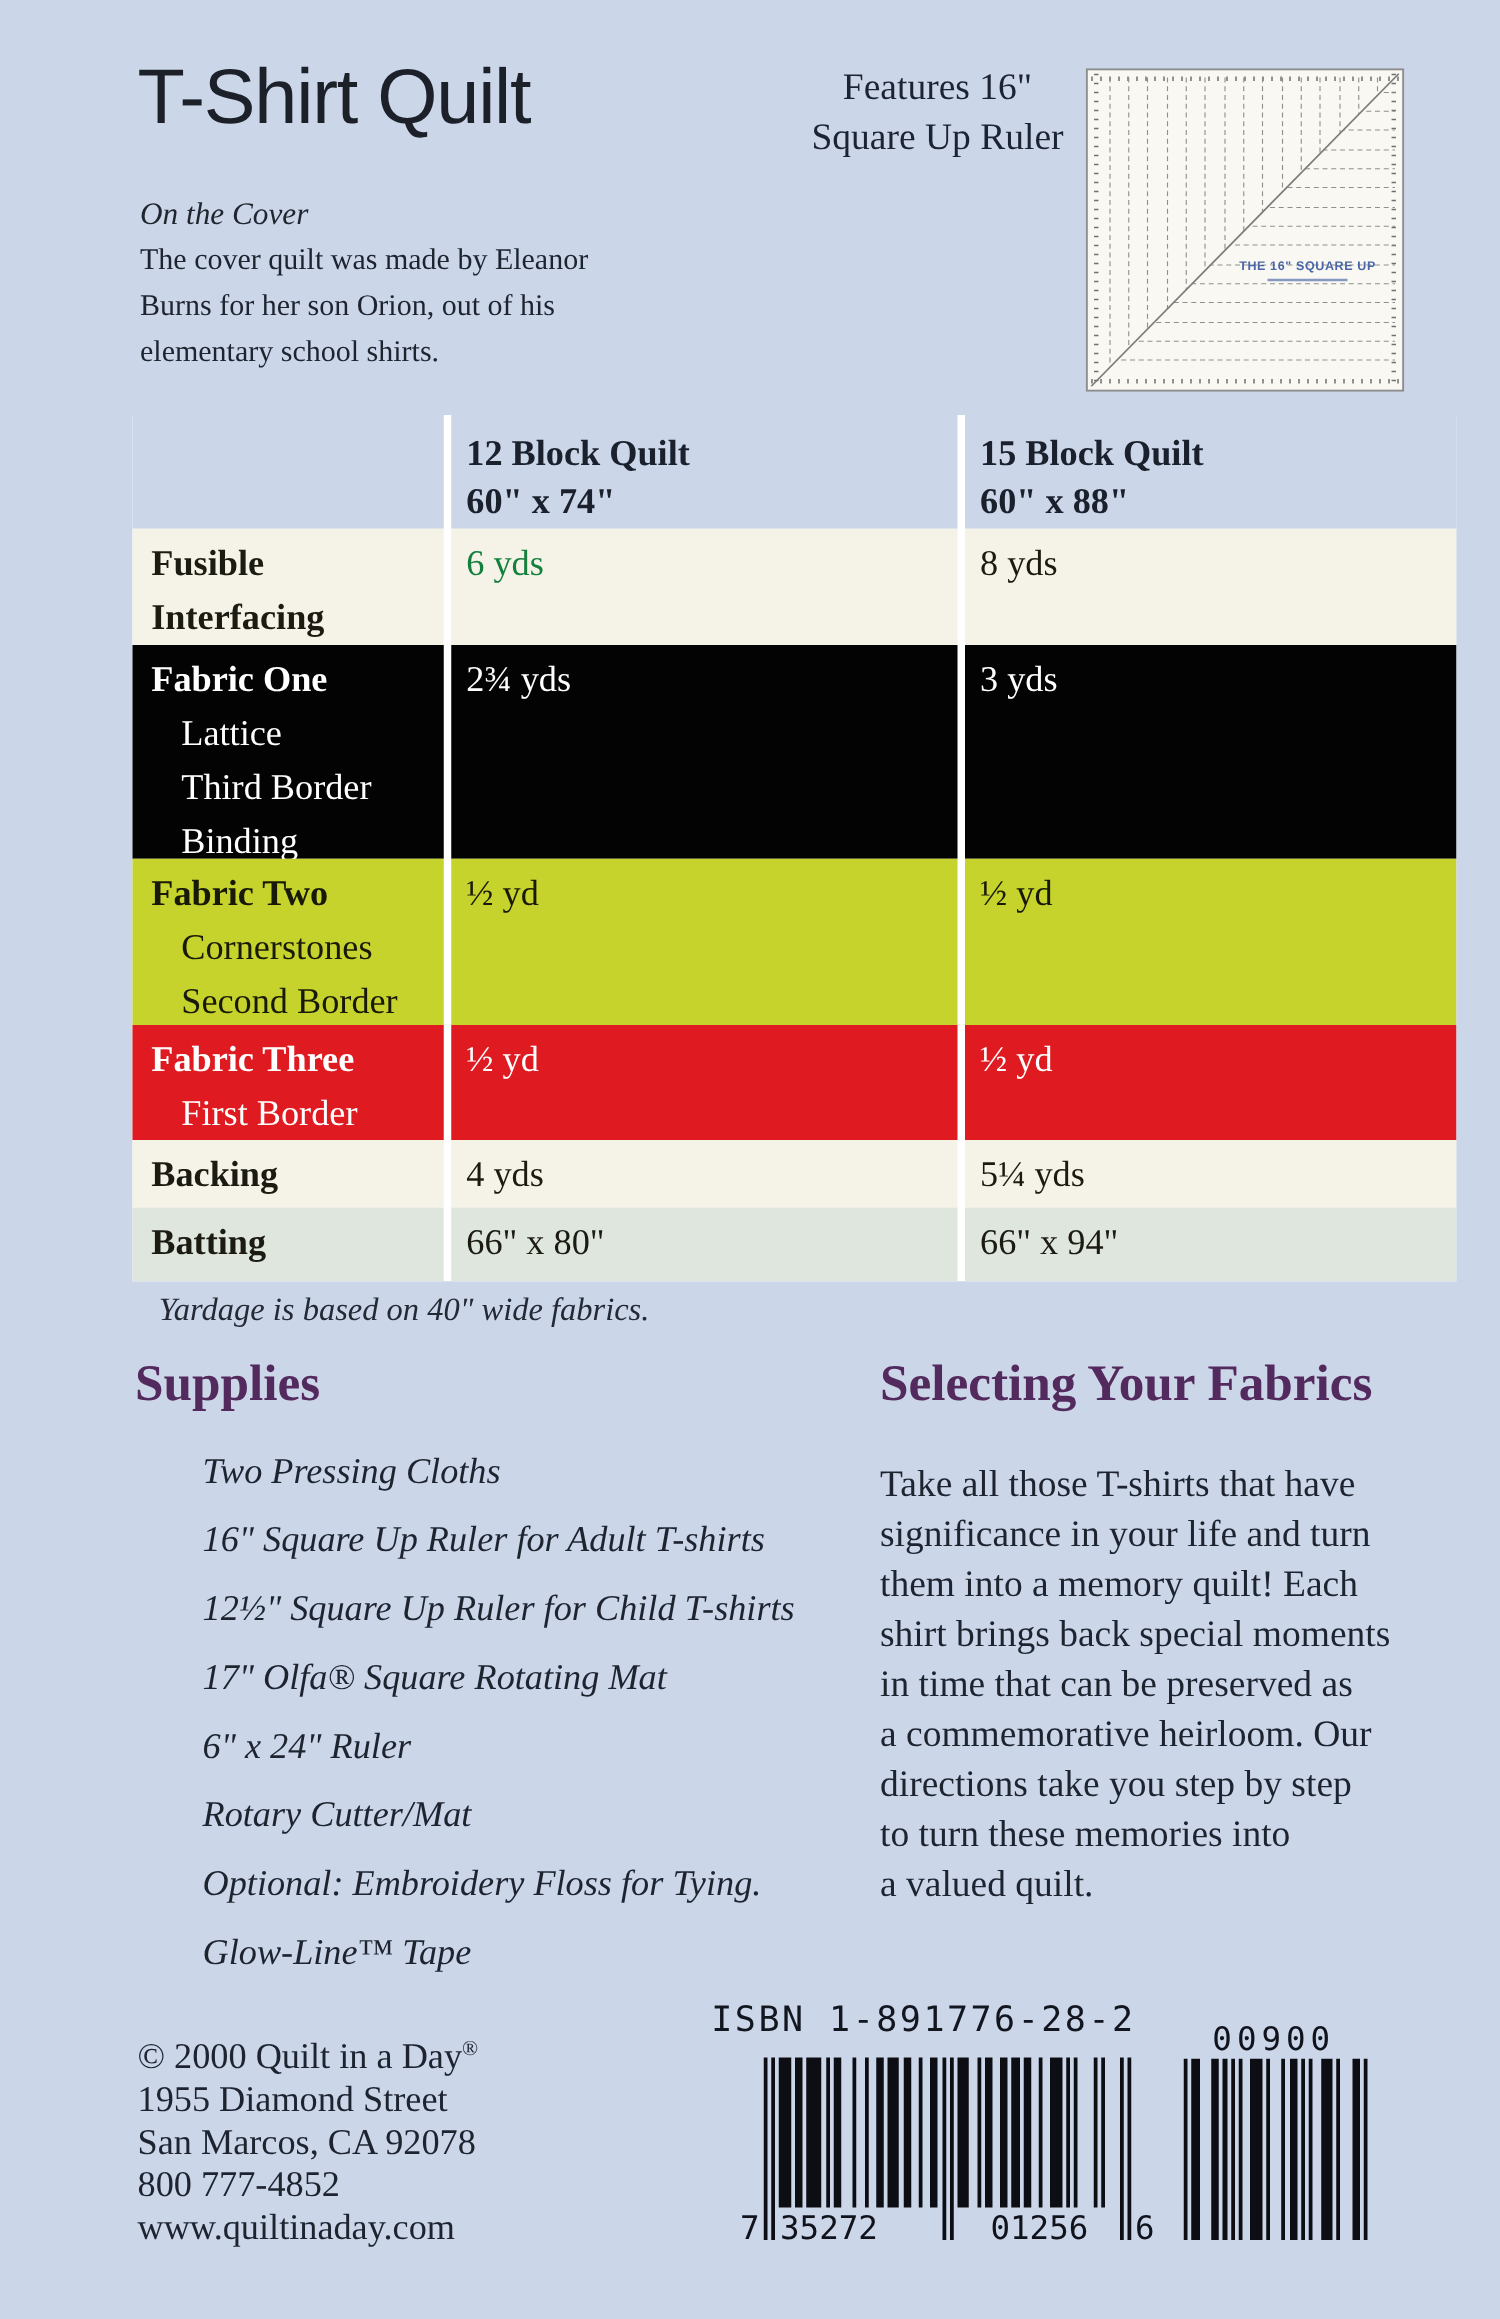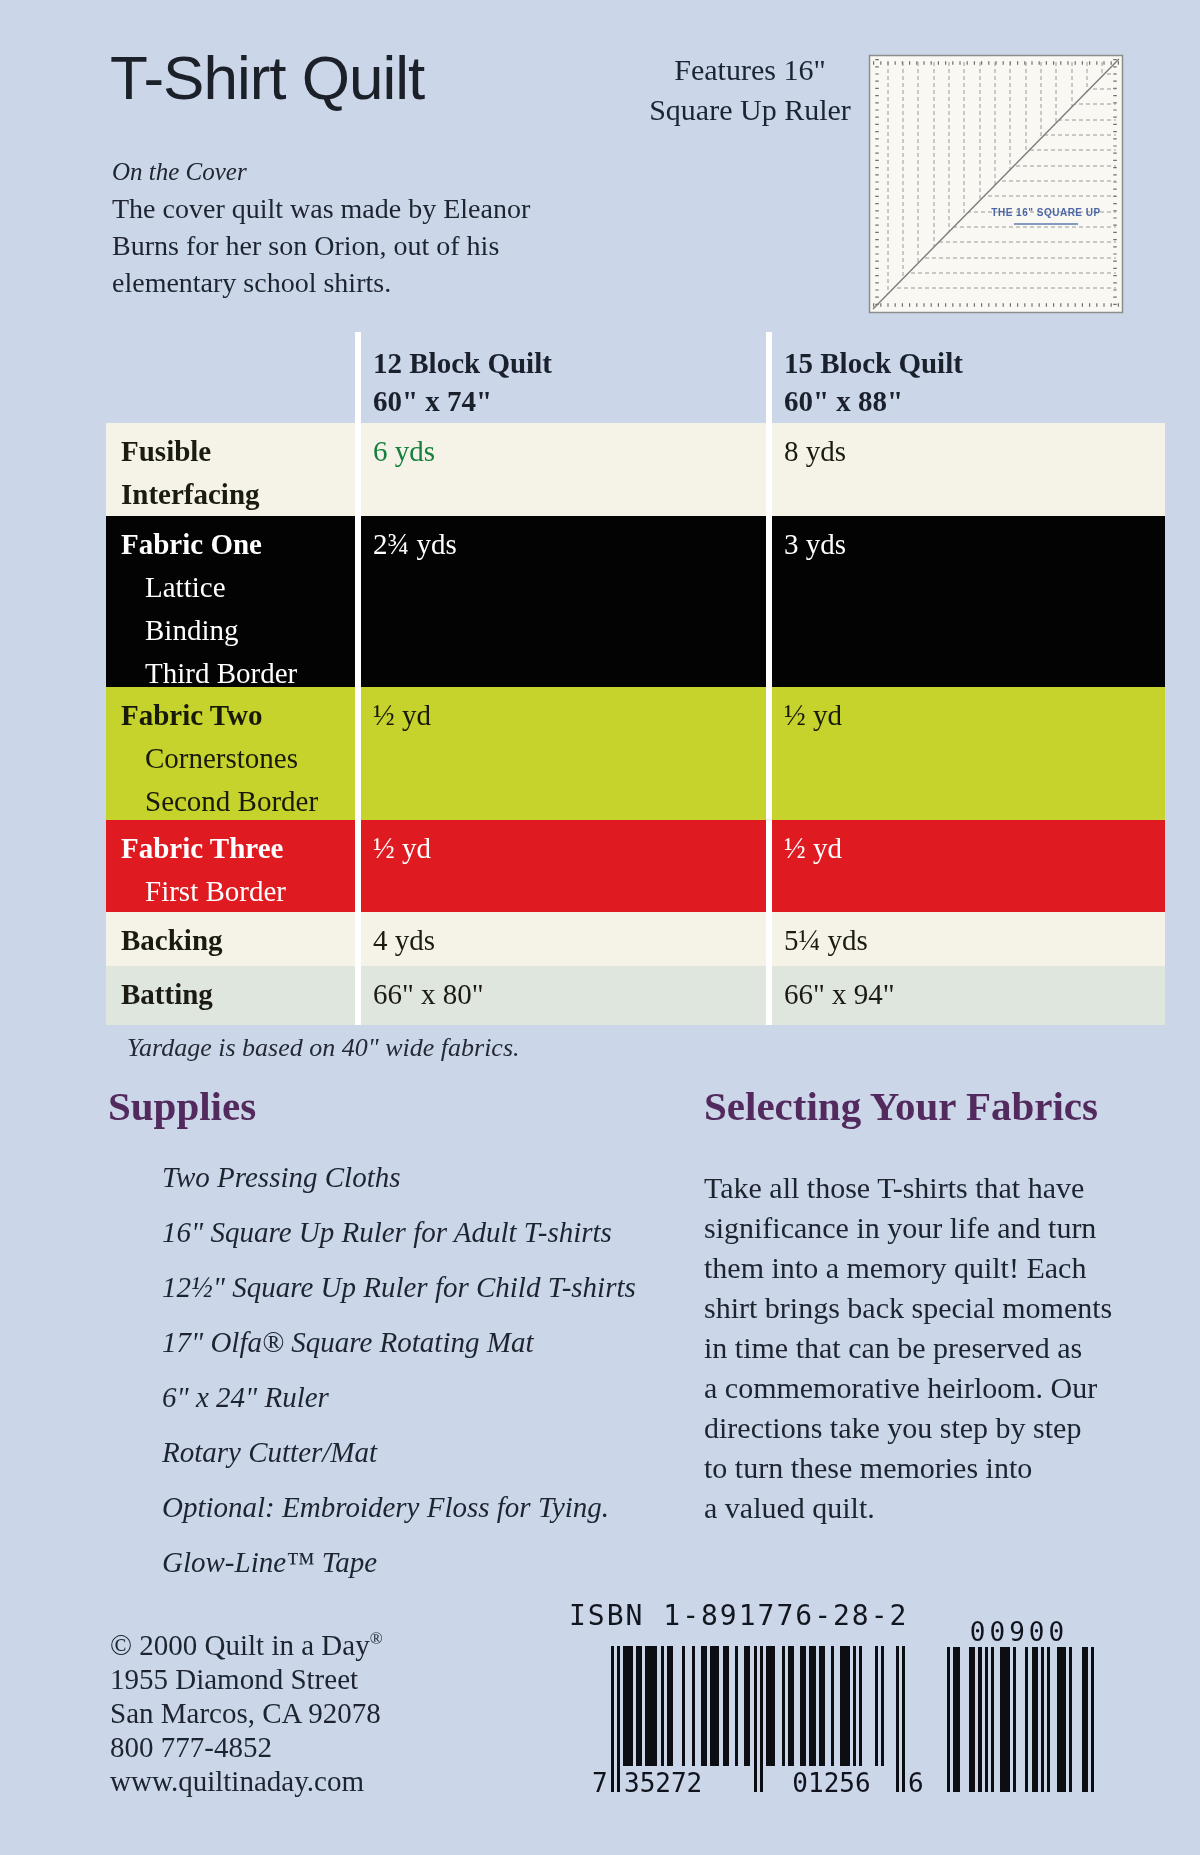--- a/index.html
+++ b/index.html
@@ -21,21 +21,21 @@
     text-align:center; font-size:30px; line-height:40px; color:#1c2433;
   }
   .ruler-wrap{ position:absolute; left:868px; top:54px; }
   
   .on-cover-label{
     position:absolute; left:112px; top:158px;
     font-style:italic; font-size:25px; color:#20262f;
   }
   .cover-text{
     position:absolute; left:112px; top:190px; width:520px;
-    font-size:28px; line-height:37px; white-space:pre-line;
+    font-size:24px; line-height:37px; white-space:pre-line;
   }
   
   .yardage-table{
     position:absolute; left:106px; top:332px; width:1059px;
     background:#ffffff;
     display:grid;
     grid-template-columns:249px 405px 393px;
     grid-template-rows:91px 93px 171px 133px 92px 54px 59px;
     column-gap:6px;
   }
@@ -180,22 +180,22 @@
 
     <div class="cell" style="background-color: rgb(245, 242, 231); color: rgb(27, 27, 18);">
       <div class="lbl">Fusible Interfacing</div>
     </div>
     <div class="vcell" style="background-color: rgb(245, 242, 231); color: #15803d;">6 yds</div>
     <div class="vcell" style="background-color: rgb(245, 242, 231); color: rgb(27, 27, 18);">8 yds</div>
 
     <div class="cell" style="background-color: rgb(3, 3, 3); color: rgb(255, 255, 255);">
       <div class="lbl">Fabric One</div>
       <div class="sub">Lattice</div>
+      <div class="sub">Third Border</div>
       <div class="sub">Binding</div>
-      <div class="sub">Third Border</div>
     </div>
     <div class="vcell" style="background-color: rgb(3, 3, 3); color: rgb(255, 255, 255);">2¾ yds</div>
     <div class="vcell" style="background-color: rgb(3, 3, 3); color: rgb(255, 255, 255);">3 yds</div>
 
     <div class="cell" style="background-color: rgb(197, 211, 44); color: rgb(25, 25, 8);">
       <div class="lbl">Fabric Two</div>
       <div class="sub">Cornerstones</div>
       <div class="sub">Second Border</div>
     </div>
     <div class="vcell" style="background-color: rgb(197, 211, 44); color: rgb(25, 25, 8);">½ yd</div>

